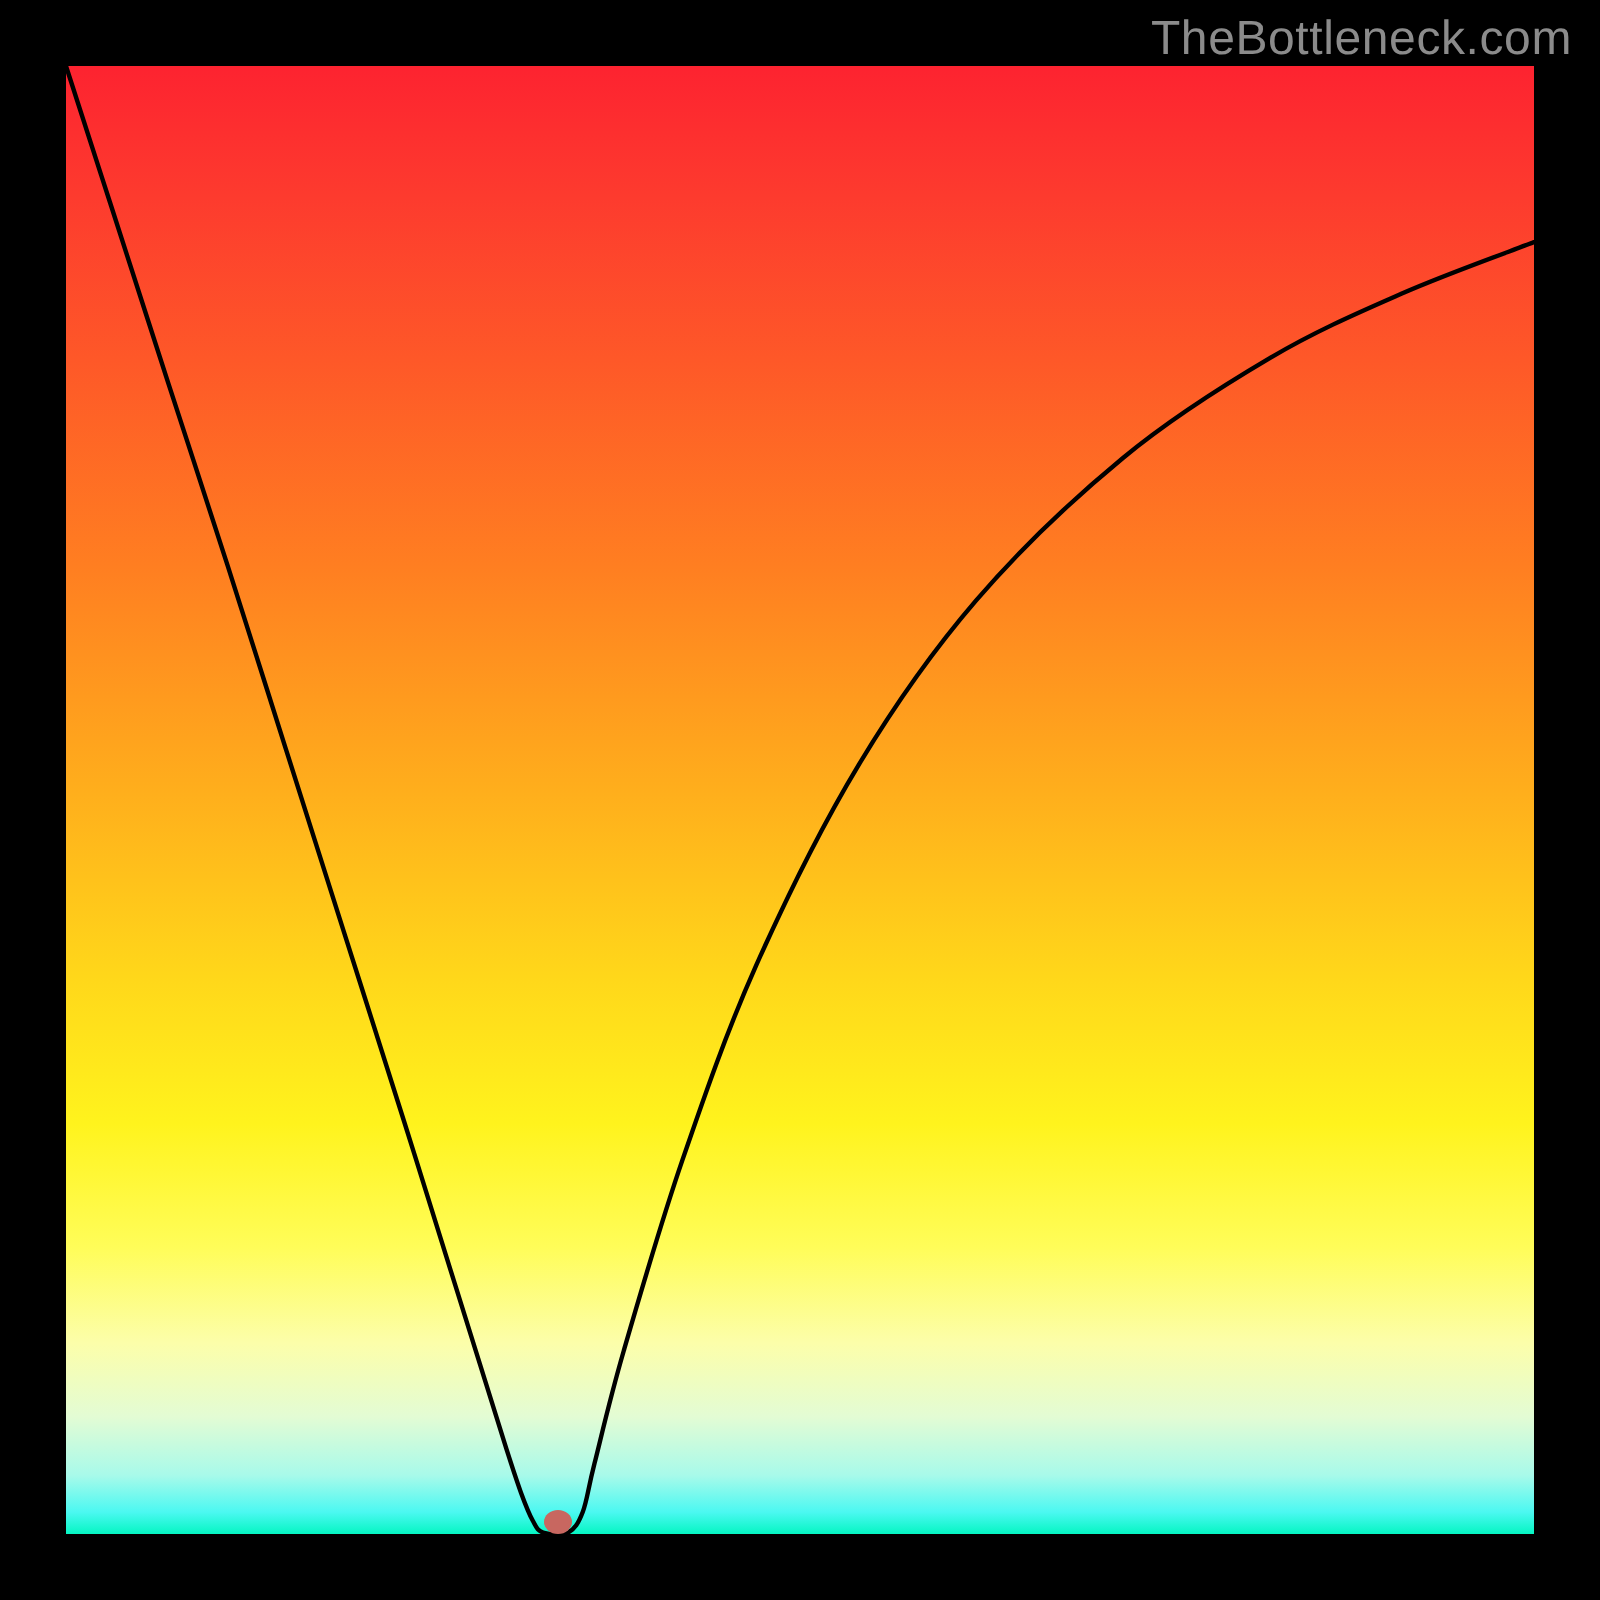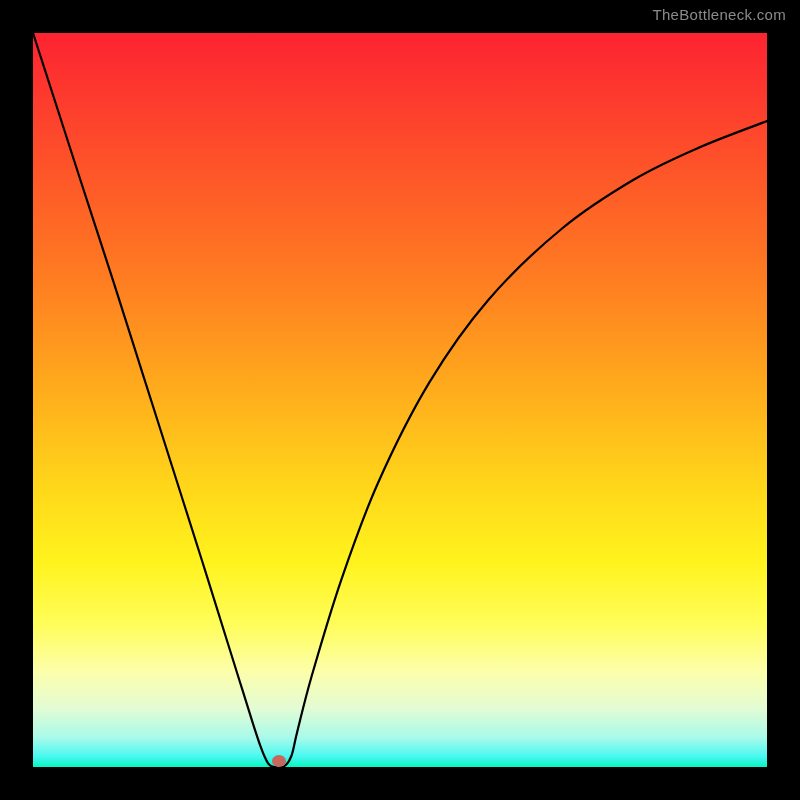--- a/index.html
+++ b/index.html
@@ -59,21 +59,21 @@
     height: 12px;
     border-radius: 50% / 50%;
     background: #c86760;
     transform: translate(-50%, -50%);
   }
   .watermark {
     position: absolute;
     top: 6px;
     right: 14px;
     color: #8b8b8b;
-    font-size: 15px;
+    font-size: 24px;
     letter-spacing: 0.3px;
     font-weight: 500;
   }
 </style>
 </head>
 <body>
 
 <div class="frame">
   <div class="plot-area">
     <div class="gradient-bg"></div>

